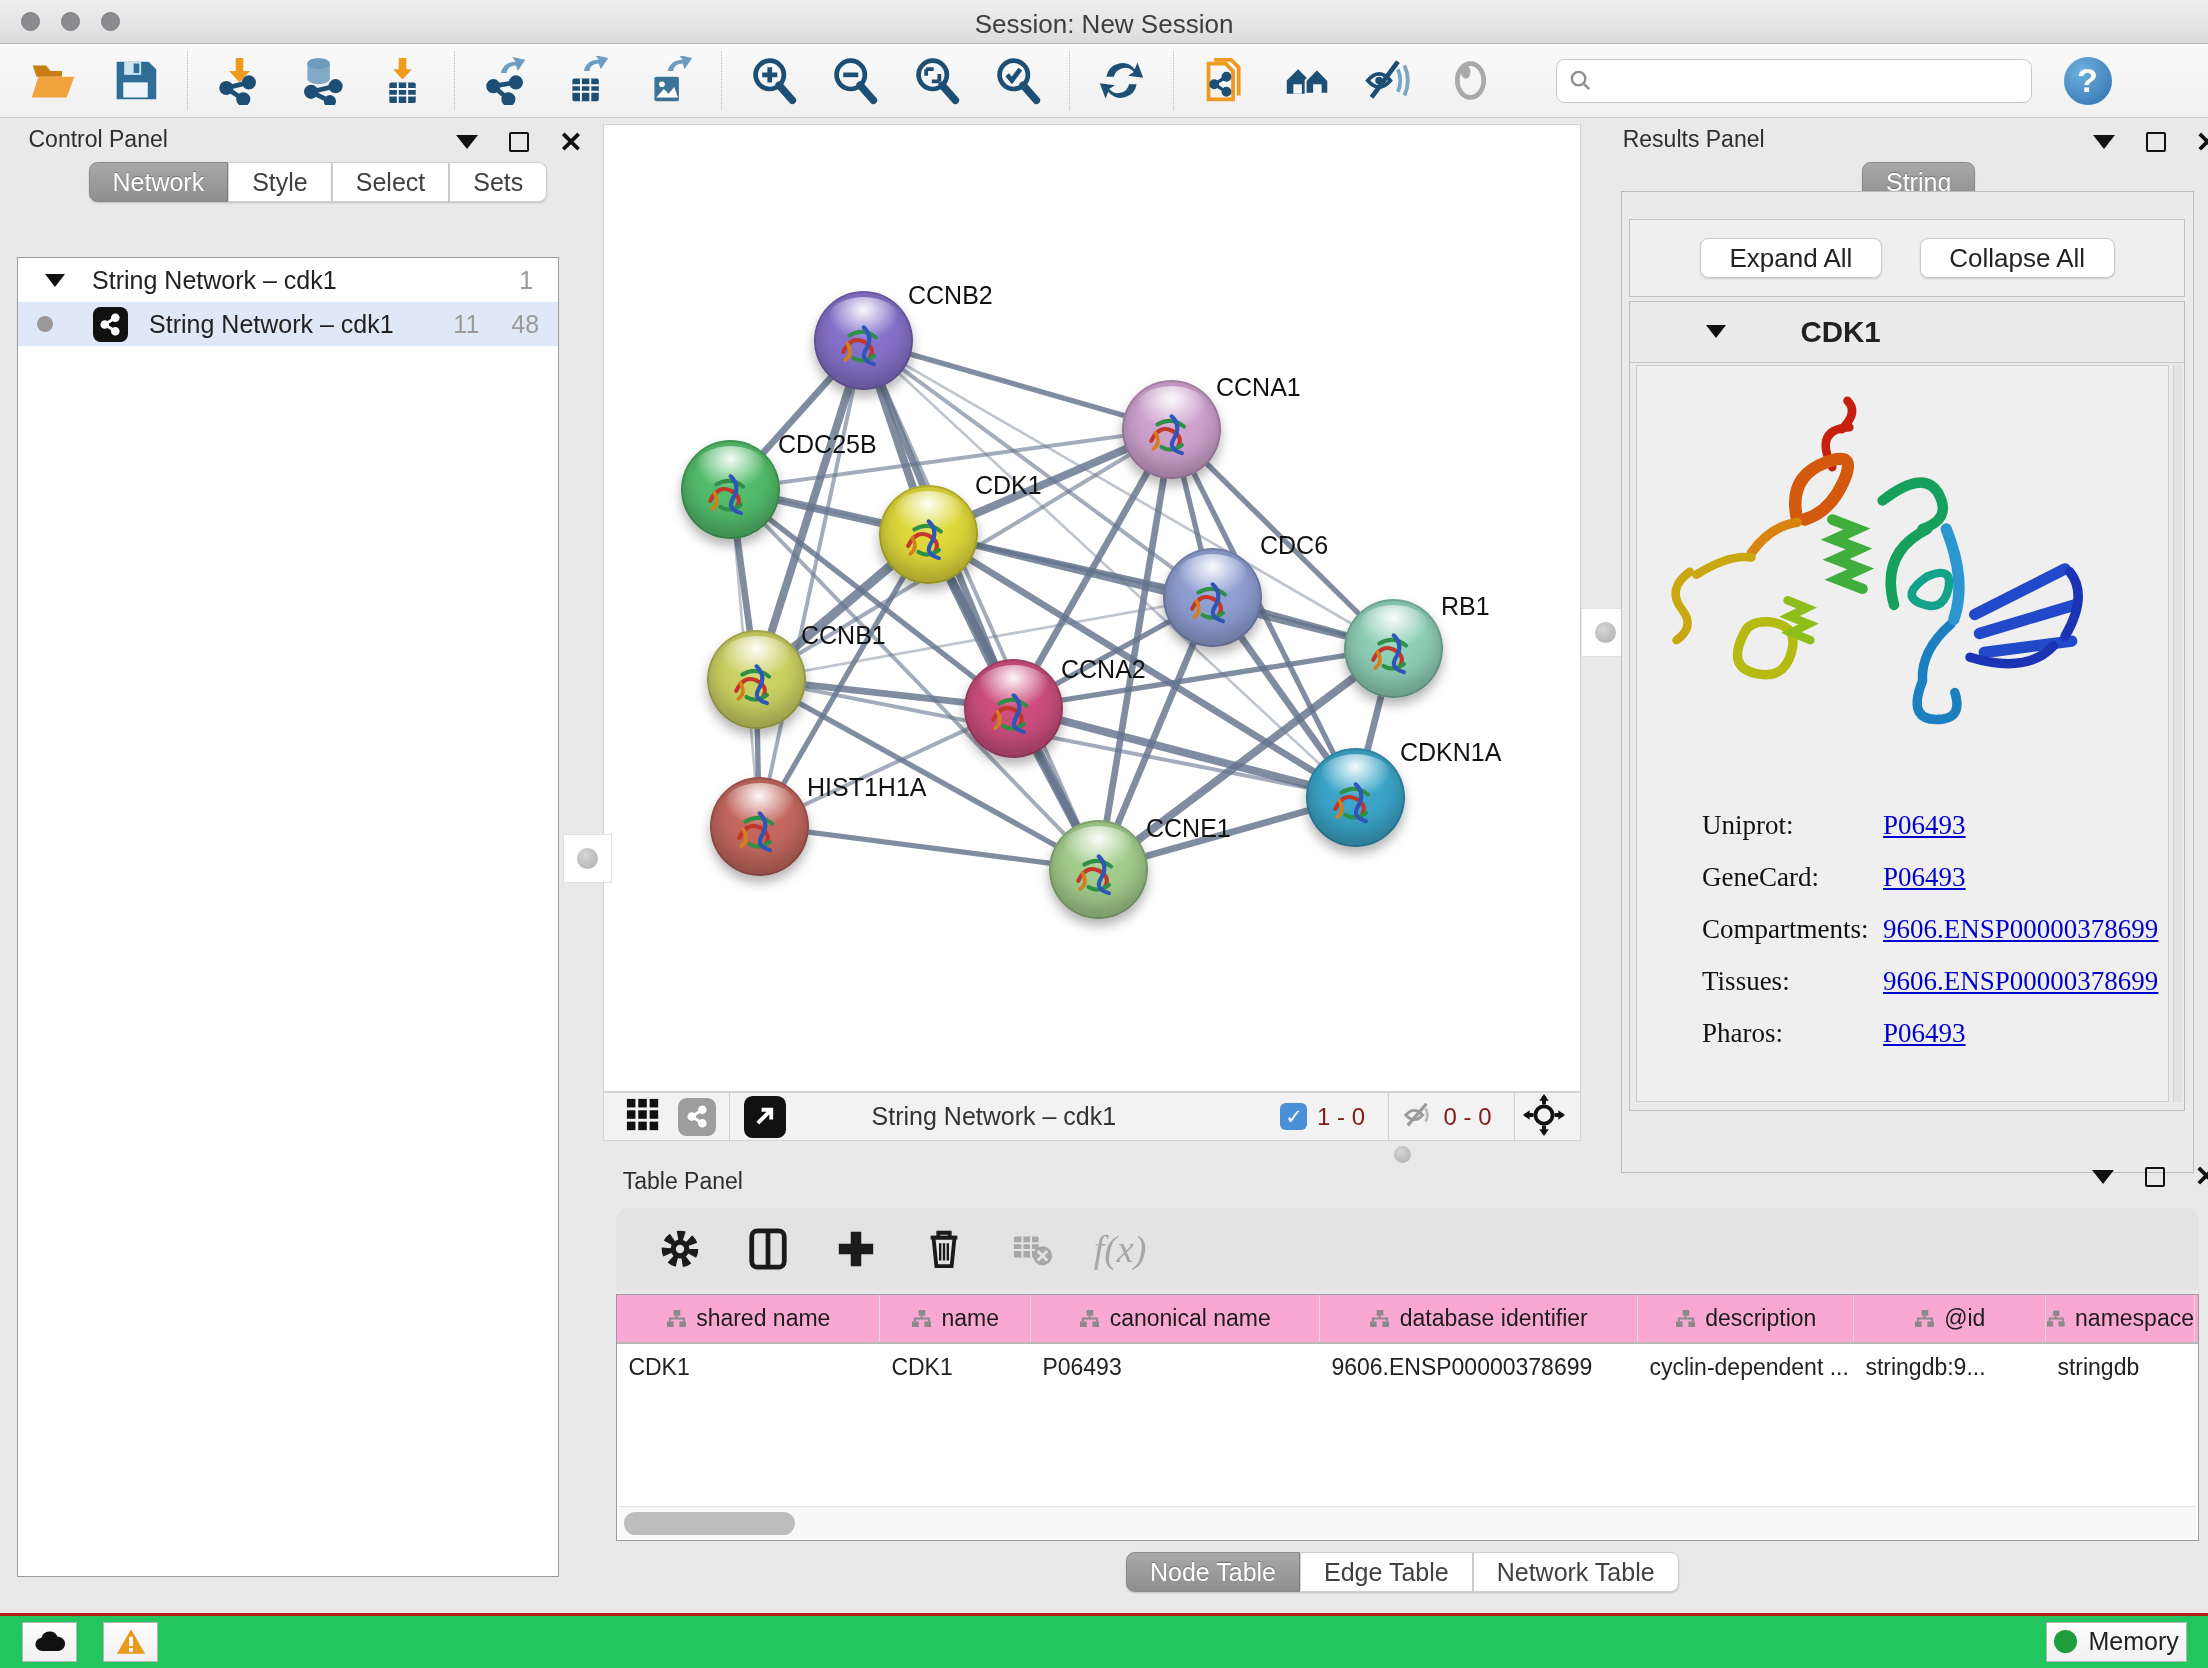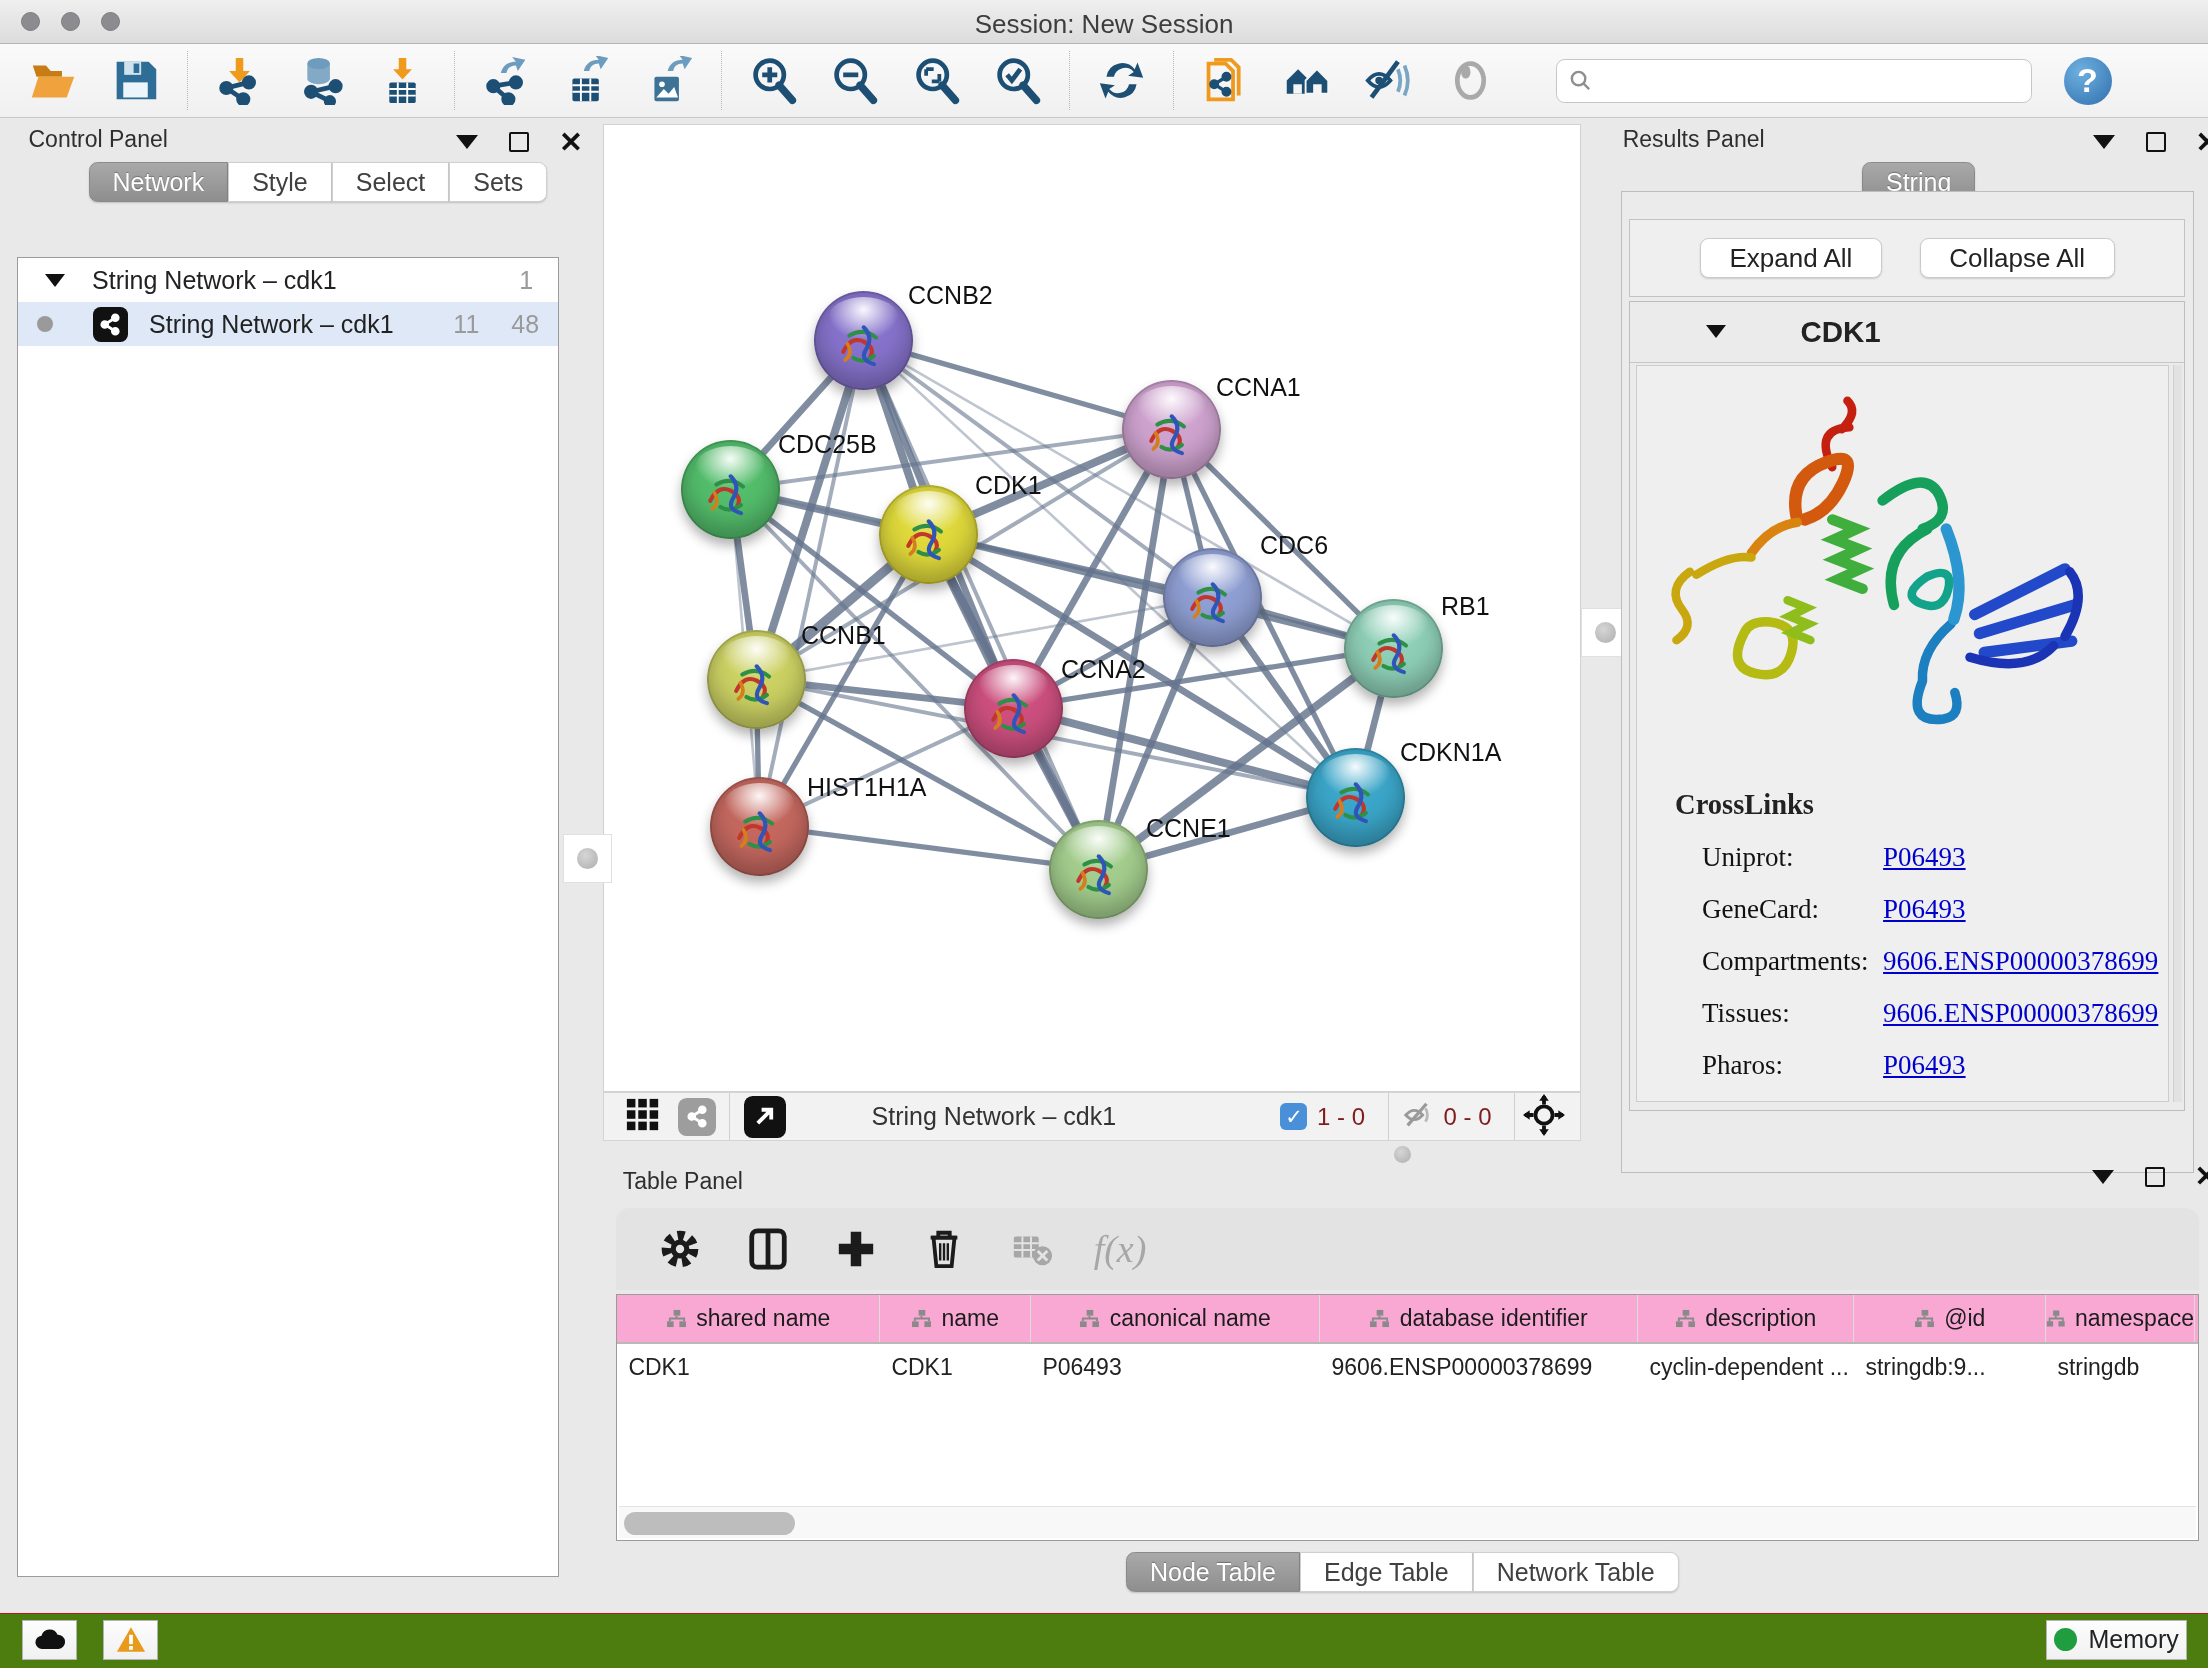--- a/index.html
+++ b/index.html
@@ -136,21 +136,21 @@
     font-size:23px; color:#1c1c1c; border-right:1px solid #dcdcdc; overflow:hidden; white-space:nowrap; flex:none; }
   .gt-row { display:flex; height:46px; }
   .gt-cell { font-size:23px; padding-left:11.4px; display:flex; align-items:center;
     overflow:hidden; white-space:nowrap; flex:none; }
   .hscroll { position:absolute; left:1.9px; bottom:1.9px; width:calc(100% - 3.8px); height:32px;
     background:#f8f8f8; border-top:1px solid #e3e3e3; }
   .hthumb { position:absolute; left:4.8px; top:4.8px; width:171px; height:23px; border-radius:11.4px; background:#bdbdbd; }
   .tp-tabs { position:absolute; left:510px; top:384px; }
   
   .footer { position:absolute; left:0; top:1613px; width:100%; height:55px;
-    background:#4d7c0f; border-top:1px solid #b91c1c; }
+    background:#22c55e; border-top:3px solid #b91c1c; }
   .foot-btn { position:absolute; top:5.7px; height:40px; background:linear-gradient(#fdfdfd,#f1f1f1);
     border:1.9px solid #b3b3b3; display:flex; align-items:center; justify-content:center; cursor:pointer; }
   .memory-btn { right:21px; width:141px; gap:11.4px; font-size:25px; }
   .mem-dot { width:23px; height:23px; border-radius:50%; background:#1f9d3f; }
 </style>
 </head>
 <body>
 
 <div class="window">
 
@@ -626,21 +626,20 @@
               <path d="M205 150 l26 10 -24 11 26 10 -24 11 26 10 -24 11 26 10" stroke="#3fae3d" stroke-width="11"></path>
               <path d="M258 130 q45 -35 60 -5 q12 25 -18 35 M270 240 q-15 -55 35 -80" stroke="#16a05c" stroke-width="11"></path>
               <path d="M305 210 q28 -12 22 14 q-6 24 -30 14 q-20 -9 8 -28z" stroke="#12a38a" stroke-width="9"></path>
               <path d="M300 320 q-18 45 22 40 q20 -3 12 -28 M330 260 q-32 28 -30 60" stroke="#1b7fc0" stroke-width="10"></path>
               <path d="M325 160 q22 55 8 95" stroke="#2b96d0" stroke-width="12"></path>
               <path d="M355 250 l95 -48 M360 270 l100 -30 M365 290 l92 -12" stroke="#2149c9" stroke-width="12"></path>
               <path d="M350 295 q60 18 88 -12 M455 205 q20 25 -5 68" stroke="#1b33b5" stroke-width="10"></path>
             </g>
           </svg>
           <div class="crosslinks">
-            <div class="cl-title">CrossLinks</div>
             <div id="cl-rows">
                 <div class="cl-row">
                   <span class="cl-label">Uniprot:</span>
                   <span class="cl-value">P06493</span>
                 </div>
                 <div class="cl-row">
                   <span class="cl-label">GeneCard:</span>
                   <span class="cl-value">P06493</span>
                 </div>
                 <div class="cl-row">

